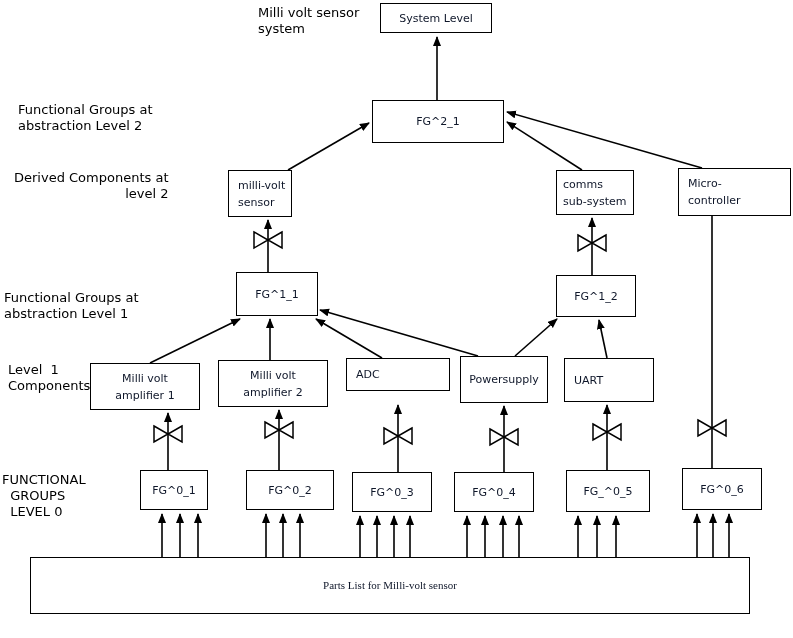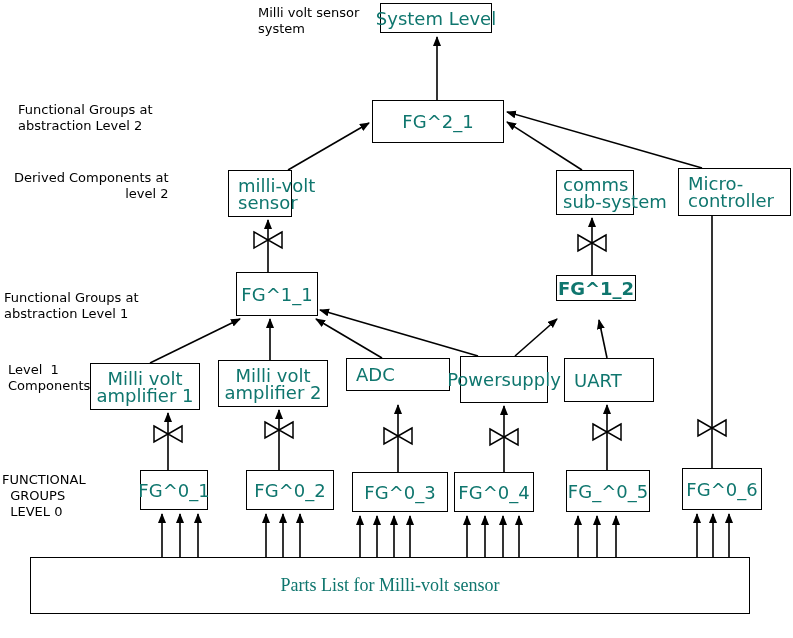--- a/index.html
+++ b/index.html
@@ -2,21 +2,21 @@
 <html><head>
 <meta charset="utf-8">
 <style>
   * { margin:0; padding:0; box-sizing:border-box; }
   body { background:#fff; font-family:"DejaVu Sans", sans-serif; }
   .canvas { position:relative; width:793px; height:638px; background:#ffffff; overflow:hidden;padding-left:32px; }
   svg.wires { position:absolute; left:0; top:0; width:793px; height:638px; }
   .box {
     position:absolute; border:1.5px solid #000; background:#fff;
     display:flex; align-items:center; justify-content:center;
-    font-size:18px; line-height:17px; color:#0f766e;
+    font-size:11px; line-height:17px; color:#0f172a;
     white-space:pre; text-align:center;
   }
   .box.leftal { justify-content:flex-start; text-align:left; padding-left:9px; }
   .lbl {
     position:absolute; font-size:13px; line-height:16px; color:#000; white-space:pre;
   }
 </style>
 </head>
 <body>
 
@@ -123,32 +123,32 @@
   <div class="box" style="left:372px; top:100px; width:132px; height:43px;">FG^2_1</div>
 
   <div class="box leftal" style="left:228px; top:170px; width:64px;  height:47px;">milli-volt
 sensor</div>
   <div class="box leftal" style="left:556px; top:170px; width:78px;  height:45px; padding-left:6px;">comms
 sub-system</div>
   <div class="box leftal" style="left:678px; top:168px; width:113px; height:48px;">Micro-
 controller</div>
 
   <div class="box" style="left:236px; top:272px; width:82px; height:44px;">FG^1_1</div>
-  <div class="box" style="left:556px; top:275px; width:80px; height:26px;font-weight:bold;">FG^1_2</div>
+  <div class="box" style="left:556px; top:275px; width:80px; height:42px;">FG^1_2</div>
 
   <div class="box" style="left:90px;  top:363px; width:110px; height:47px;">Milli volt
 amplifier 1</div>
   <div class="box" style="left:218px; top:360px; width:110px; height:47px;">Milli volt
 amplifier 2</div>
   <div class="box leftal" style="left:346px; top:358px; width:104px; height:33px;">ADC</div>
   <div class="box" style="left:460px; top:356px; width:88px; height:47px;">Powersupply</div>
   <div class="box leftal" style="left:564px; top:358px; width:90px; height:44px;">UART</div>
 
   <div class="box" style="left:140px; top:470px; width:68px; height:40px;">FG^0_1</div>
   <div class="box" style="left:246px; top:470px; width:88px; height:40px;">FG^0_2</div>
-  <div class="box" style="left:352px; top:472px; width:96px; height:40px;">FG^0_3</div>
+  <div class="box" style="left:352px; top:472px; width:80px; height:40px;">FG^0_3</div>
   <div class="box" style="left:454px; top:472px; width:80px; height:40px;">FG^0_4</div>
   <div class="box" style="left:566px; top:470px; width:84px; height:42px;">FG_^0_5</div>
   <div class="box" style="left:682px; top:468px; width:80px; height:42px;">FG^0_6</div>
 
   <div class="box" style="left:30px; top:557px; width:720px; height:57px;font-family:Liberation Serif, serif;">Parts List for Milli-volt sensor</div>
 
 </div>
 
 </body></html>

